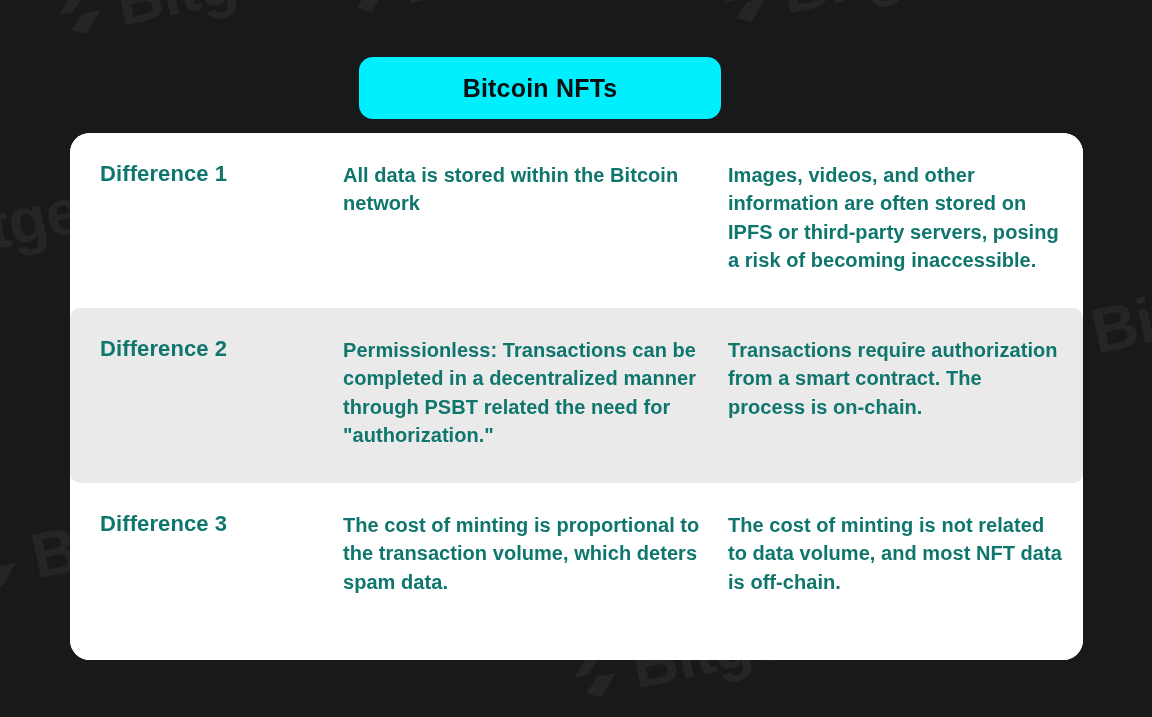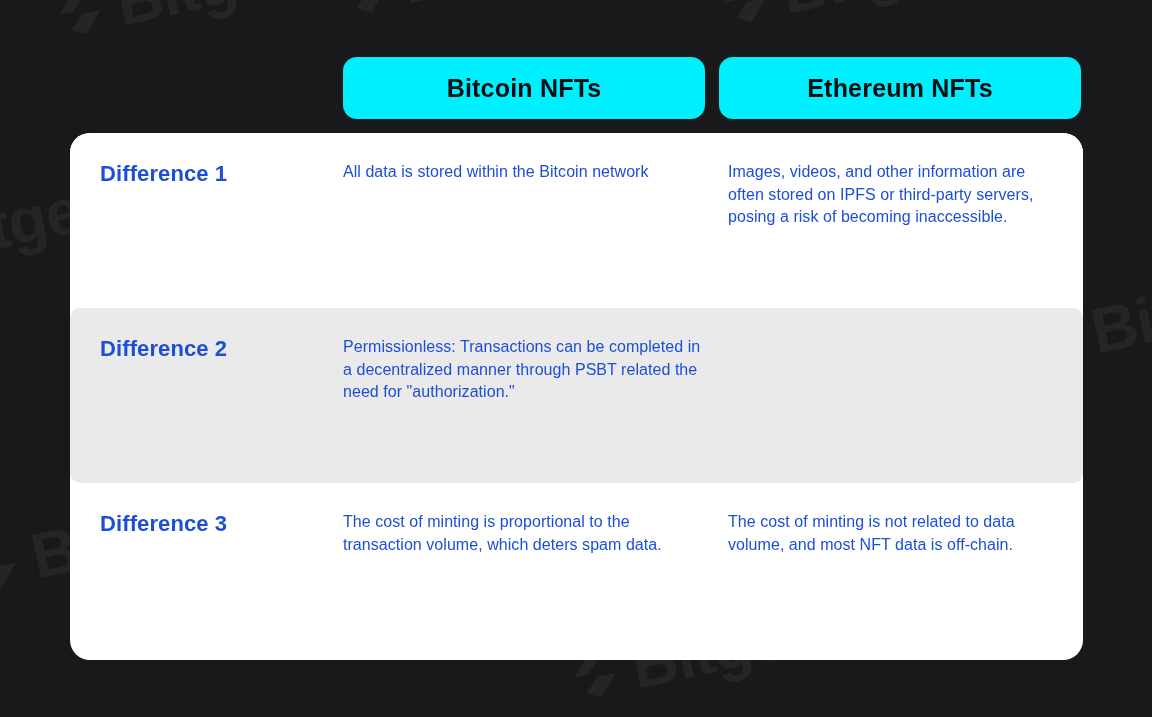--- a/index.html
+++ b/index.html
@@ -70,20 +70,21 @@
     height:62px;
     background:#00efff;
     border-radius:14px;
     display:flex;
     align-items:center;
     justify-content:center;
     color:#0d0f11;
     font-size:25px;
     font-weight:700;
     letter-spacing:0.2px;
+    margin-left:16px;
   }
 
   
   .card {
     position:absolute;
     left:70px;
     top:133px;
     width:1013px;
     height:527px;
     background:#ffffff;
@@ -92,38 +93,38 @@
     z-index:1;
   }
 
   .row {
     display:flex;
     align-items:flex-start;
     width:100%;
   }
   .row-1 { background:#ffffff; height:175px; }
   .row-2 { background:#eaeaea; height:175px;border-radius:10px; }
-  .row-3 { background:#ffffff; height:177px;border-radius:32px; }
+  .row-3 { background:#ffffff; height:177px; }
 
   .cell {
     padding-top:28px;
-    color:#1d4ed8;
+    color:#0f766e;
   }
   .cell-label {
     width:273px;
     padding-left:30px;
     font-size:22px;
     font-weight:700;
     letter-spacing:0.1px;
   }
   .cell-text {
     width:370px;
     padding-right:20px;
-    font-size:16px;
-    font-weight:400;
+    font-size:20px;
+    font-weight:700;
     line-height:1.42;
     letter-spacing:0.05px;
   }
   .cell-bitcoin { width:385px; }
   .cell-ethereum { width:355px; }
 </style>
 </head>
 <body>
 
 <div id="root">
@@ -190,34 +191,34 @@
           <path d="M30 6 L8 30 L24 30 L40 14 Z" fill="#232527"></path>
           <path d="M34 34 L18 50 L34 58 L56 34 Z" fill="#232527"></path>
         </svg>
       </span>
       <span>Bitget</span>
     </div>
   </div>
 
   <div class="headers">
     <div class="pill">Bitcoin NFTs</div>
-    <div class="pill">Ethereum NFTs</div>
   </div>
 
   <div class="card">
 
     <div class="row row-1">
       <div class="cell cell-label">Difference 1</div>
       <div class="cell cell-text cell-bitcoin">All data is stored within the Bitcoin network</div>
       <div class="cell cell-text cell-ethereum">Images, videos, and other information are often stored on IPFS or third-party servers, posing a risk of becoming inaccessible.</div>
     </div>
 
     <div class="row row-2">
       <div class="cell cell-label">Difference 2</div>
       <div class="cell cell-text cell-bitcoin">Permissionless: Transactions can be completed in a decentralized manner through PSBT related the need for "authorization."</div>
+      <div class="cell cell-text cell-ethereum">Transactions require authorization from a smart contract. The process is on-chain.</div>
     </div>
 
     <div class="row row-3">
       <div class="cell cell-label">Difference 3</div>
       <div class="cell cell-text cell-bitcoin">The cost of minting is proportional to the transaction volume, which deters spam data.</div>
       <div class="cell cell-text cell-ethereum">The cost of minting is not related to data volume, and most NFT data is off-chain.</div>
     </div>
 
   </div>
 </div>

